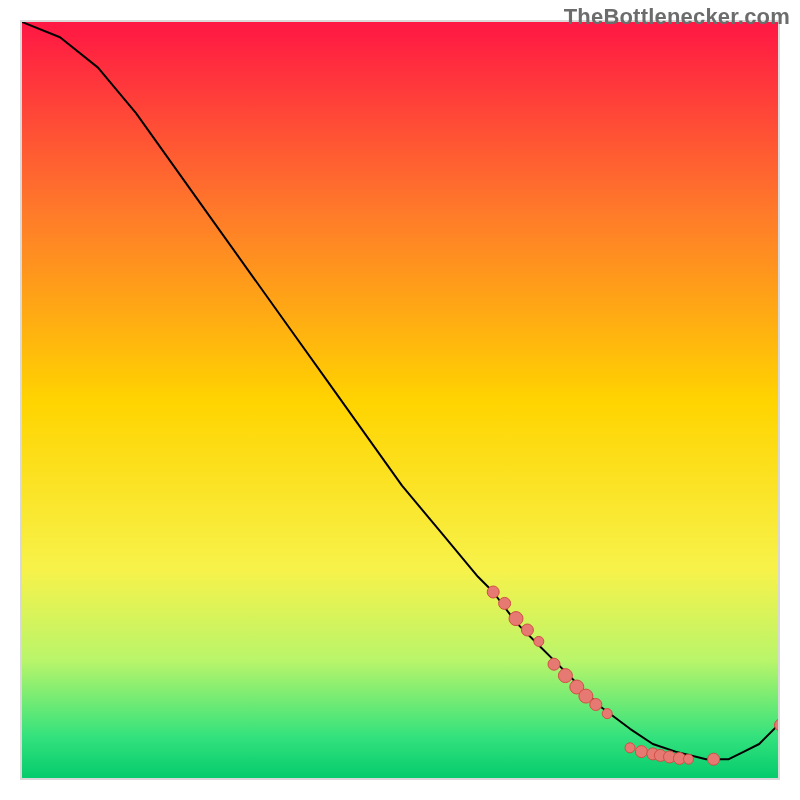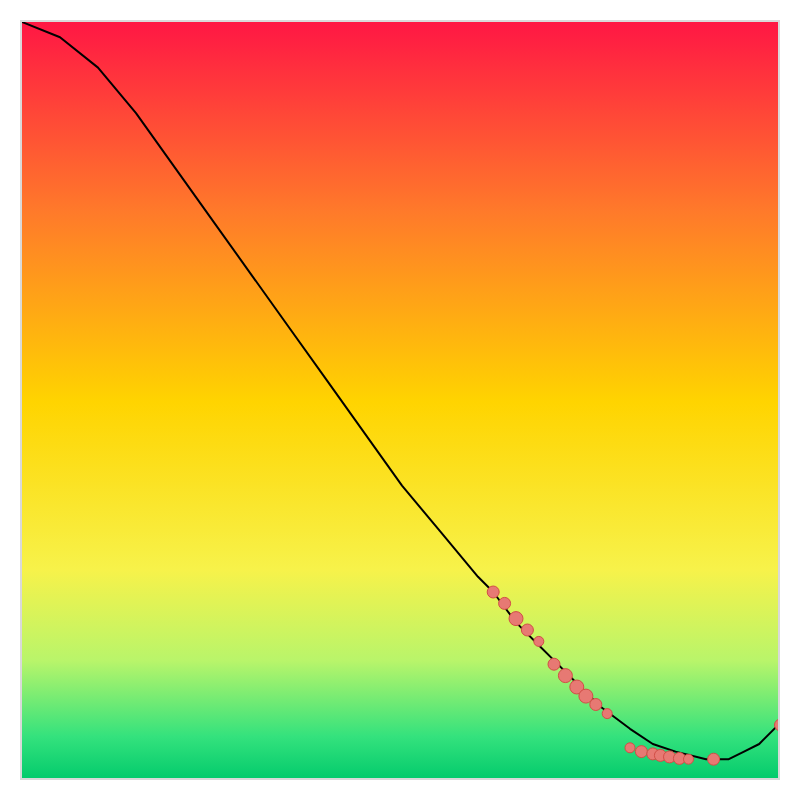--- a/index.html
+++ b/index.html
@@ -57,20 +57,21 @@
     stroke: #000000;
     stroke-width: 2;
     stroke-linejoin: round;
     stroke-linecap: round;
   }
 </style>
 </head>
 <body>
 
 <div class="stage">
+  <div class="watermark">TheBottlenecker.com</div>
 
   <div class="plot">
     <svg class="bg" viewBox="0 0 760 760" preserveAspectRatio="none">
       <defs>
         <linearGradient id="heat" x1="0" y1="0" x2="0" y2="1">
             <stop offset="0%" stop-color="#ff1744"></stop>
             <stop offset="25%" stop-color="#ff7a2a"></stop>
             <stop offset="50%" stop-color="#ffd400"></stop>
             <stop offset="72%" stop-color="#f7f24a"></stop>
             <stop offset="84%" stop-color="#b9f56a"></stop>

